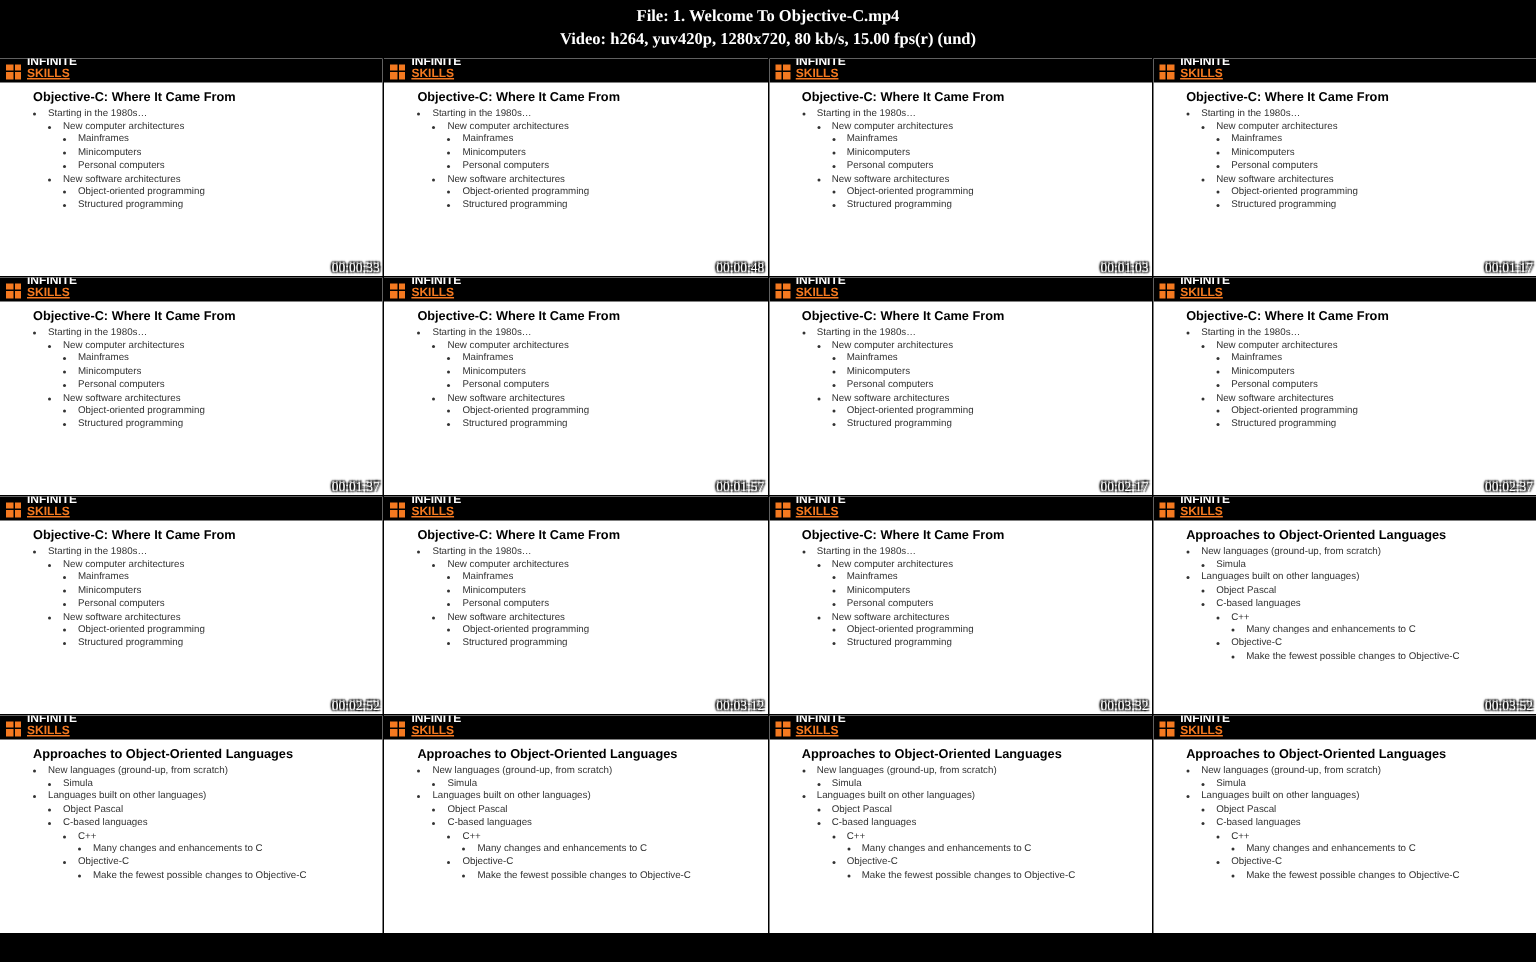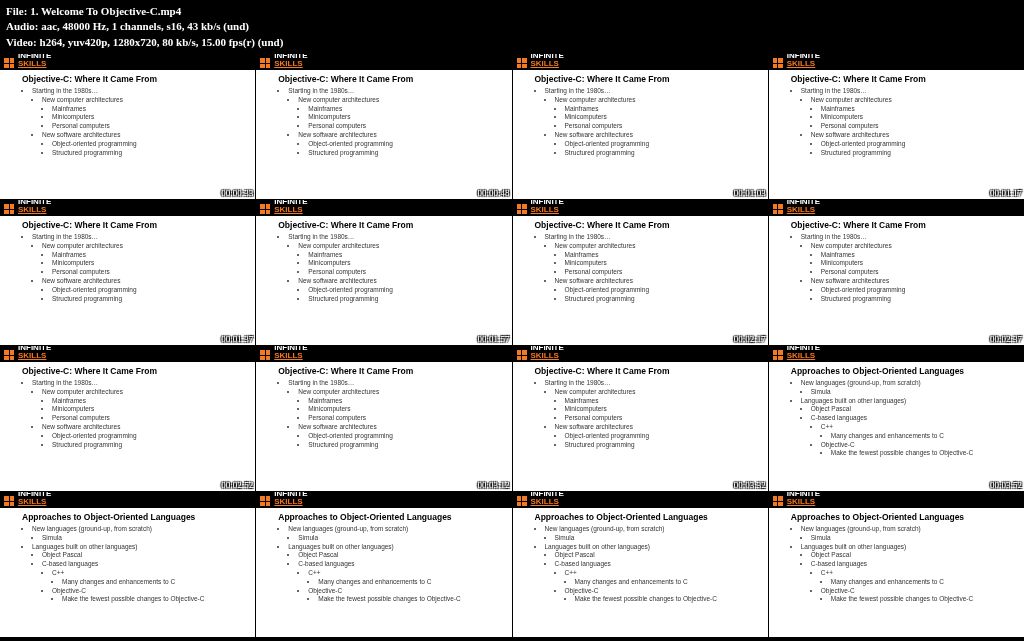--- a/index.html
+++ b/index.html
@@ -1,38 +1,37 @@
 <!DOCTYPE html>
 <html><head>
 <meta charset="utf-8">
 <style>
 * { margin: 0; padding: 0; box-sizing: border-box; }
 body { background: #000; font-family: Arial, sans-serif; width: 1024px; height: 641px; overflow: hidden; }
-.header { color: #fff; padding: 4px 6px; font-size: 11px; font-weight: bold; line-height: 1.4; font-family: 'Comic Sans MS', cursive; }
+.header { color: #fff; padding: 4px 6px; font-size: 11px; font-weight: bold; line-height: 1.4; font-family: 'Comic Sans MS', cursive; text-align: center; }
 .grid { display: grid; grid-template-columns: repeat(4, 1fr); grid-template-rows: repeat(4, 1fr); gap: 1px; background: #000; height: calc(641px - 58px); }
 .cell { background: #fff; position: relative; overflow: hidden; font-size: 7px; }
 .logo { background: #000; color: #fff; padding: 2px 4px; display: flex; align-items: flex-end; height: 16px; }
 .logo-squares { display: inline-grid; grid-template-columns: repeat(2, 1fr); grid-template-rows: repeat(2, 1fr); gap: 1px; width: 10px; height: 10px; margin-right: 4px; }
 .logo-squares span { background: #f47920; }
 .logo-text { font-size: 8px; line-height: 1; }
 .logo-text .inf { color: #fff; font-weight: bold; }
 .logo-text .skl { color: #f47920; font-weight: bold; text-decoration: underline; }
 .slide-content { padding: 4px 22px; }
 .slide-title { font-size: 8.5px; font-weight: bold; color: #000; margin-bottom: 3px; }
 .slide-content ul { list-style: disc; padding-left: 10px; font-size: 6.5px; color: #333; line-height: 1.35; }
 .slide-content ul ul { list-style: disc; padding-left: 10px; }
 .slide-content ul ul ul { padding-left: 10px; }
 .timestamp { position: absolute; bottom: 1px; right: 2px; color: #fff; font-size: 9px; font-weight: normal; text-shadow: 1px 1px 1px #000, -1px -1px 1px #000, 1px -1px 1px #000, -1px 1px 1px #000; font-family: 'Comic Sans MS', cursive; }
 </style>
 </head>
 <body>
 
 <div class="header">
   <div><span>File:</span> <span>1. Welcome To Objective-C.mp4</span></div>
-  <div><span>Audio:</span> <span>aac, 48000 Hz, 1 channels, s16, 43 kb/s (und)</span></div>
   <div><span>Video:</span> <span>h264, yuv420p, 1280x720, 80 kb/s, 15.00 fps(r) (und)</span></div>
 </div>
 
 <div class="grid" id="grid">
     <div class="cell">
       <div class="logo">
         <div class="logo-squares">
           <span></span>
           <span></span>
           <span></span>

